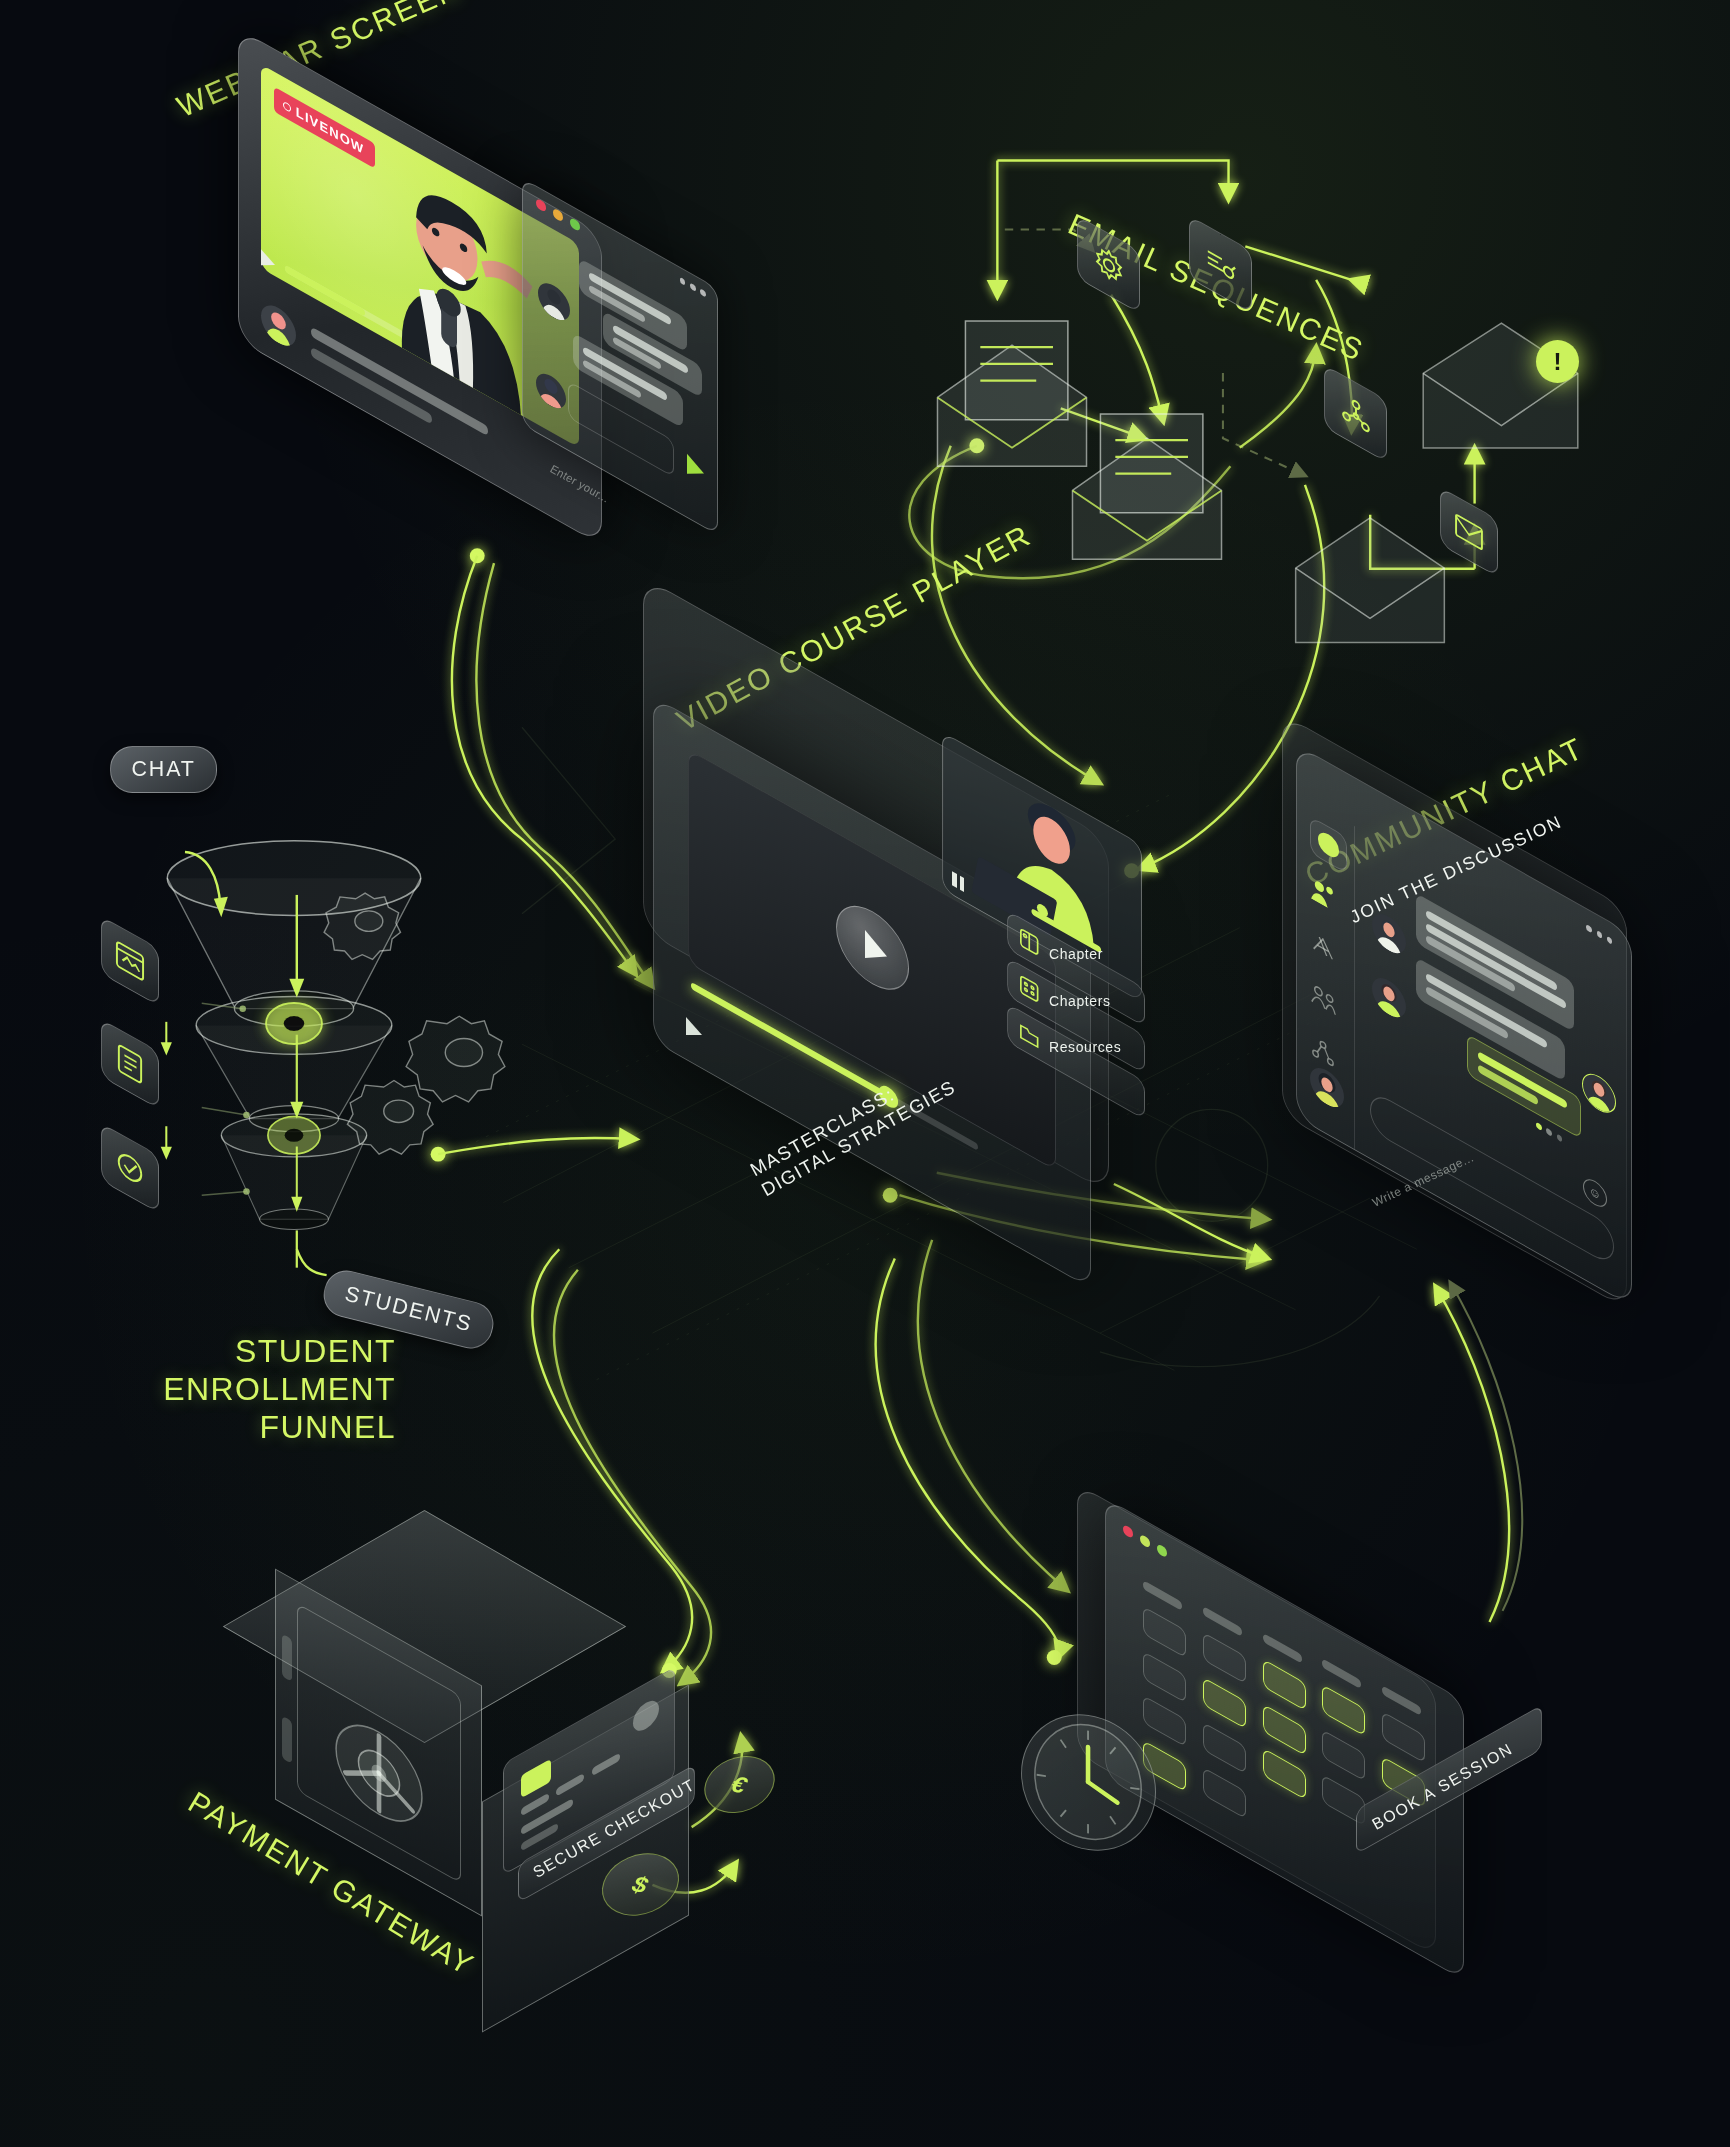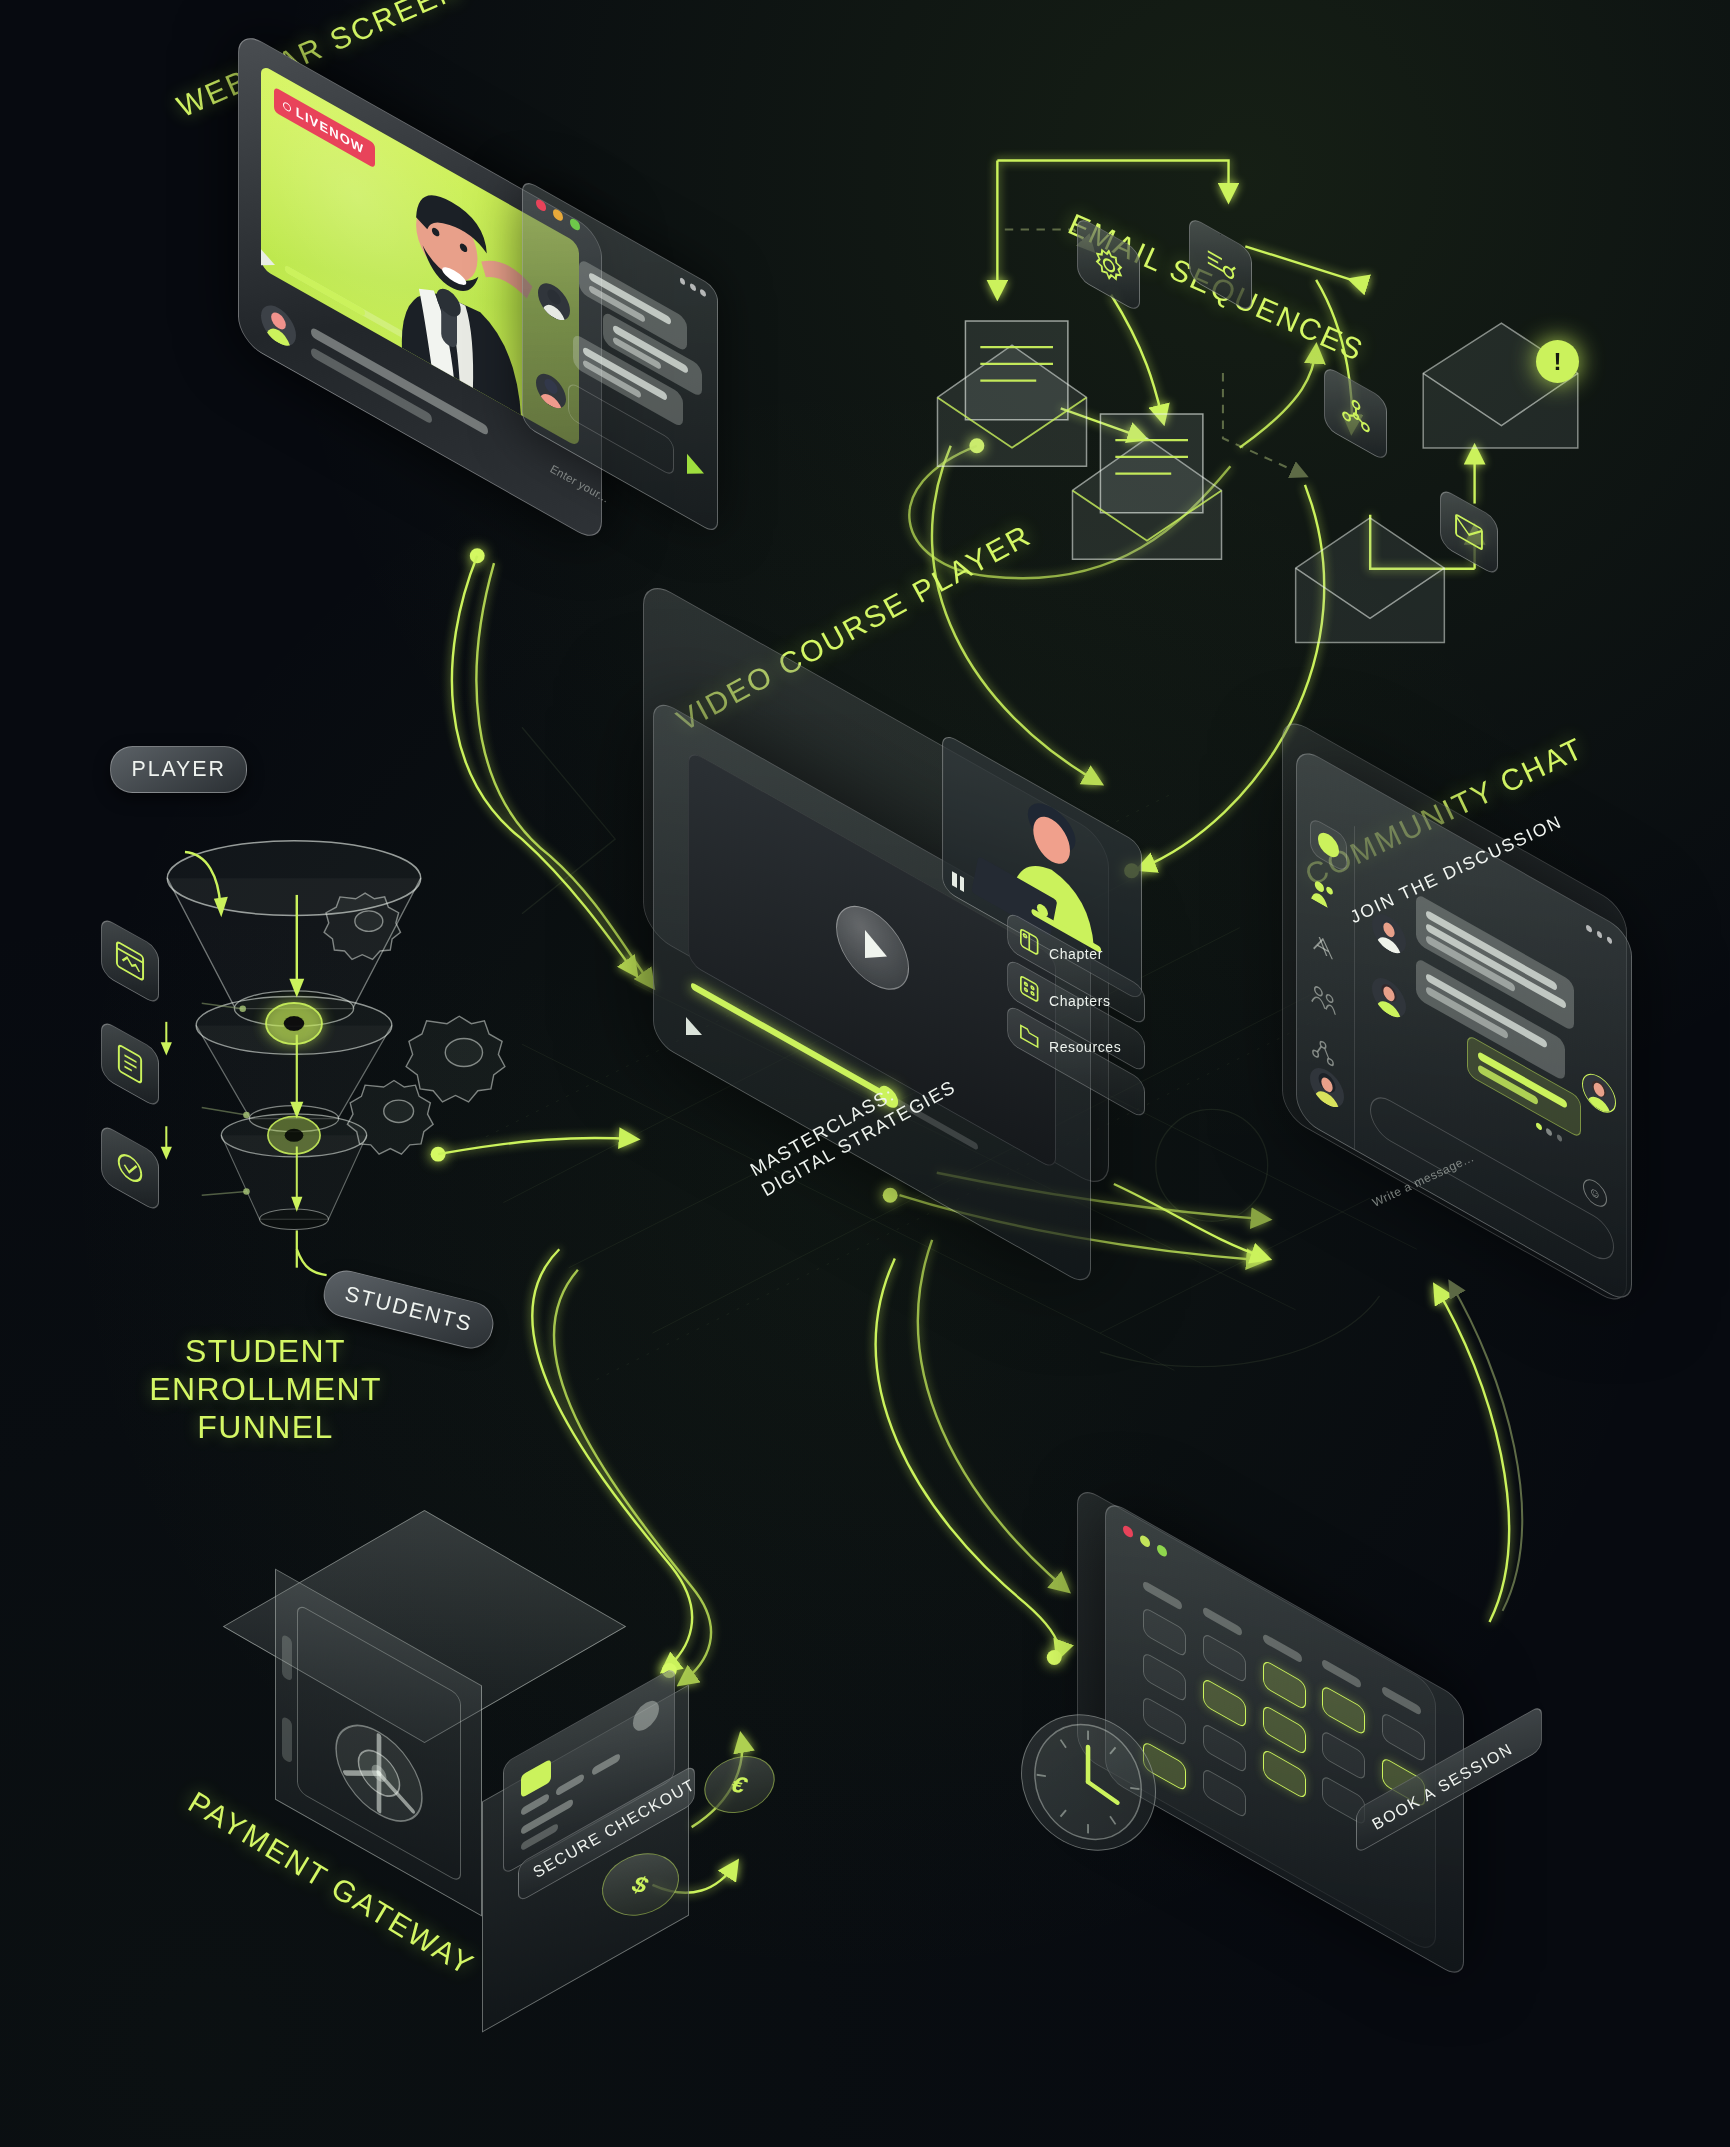--- a/index.html
+++ b/index.html
@@ -90,21 +90,21 @@
   .tile{
     position:absolute; border-radius:12px;
     background:linear-gradient(150deg, rgba(105,112,112,0.60), rgba(30,35,38,0.80));
     border:0.9px solid rgba(255,255,255,0.26);
     transform: matrix(1,0.565,0,1,0,0);
     display:flex; align-items:center; justify-content:center;
   }
   .tile svg{ stroke:#cbf25c; fill:none; stroke-width:2.1; }
 
   
-  #funnel-label{ left:135px; top:1333px; width:261px; }
+  #funnel-label{ left:135px; top:1333px; width:261px;text-align:right; }
   .pill{
     position:absolute; border-radius:22.4px; height:47px; padding:0 20.5px;
     background:linear-gradient(150deg,#5b6166,#2a2f33);
     border:0.9px solid rgba(255,255,255,0.30);
     display:flex; align-items:center; justify-content:center;
     color:#f0f4f0; font-size:21.4px; letter-spacing:1.9px;
     box-shadow:0 5.6px 15px rgba(0,0,0,0.55);
   }
 
   
@@ -506,21 +506,21 @@
     </svg>
   </div>
   <div class="tile" style="left:1440px;top:503px;width:58px;height:58px;">
     <svg width="30" height="24" viewBox="0 0 32 26">
       <rect x="2" y="2" width="28" height="22" rx="2"></rect>
         <path d="M2 4 L16 16 L30 4"></path>
     </svg>
   </div>
 
   <div class="pill" style="left:110px;top:746px;">
-    <span>PLAYER</span>
+    <span>CHAT</span>
   </div>
   <div class="pill" style="left:322px;top:1286px;transform:rotate(14deg);">
     <span>STUDENTS</span>
   </div>
 
   <svg class="abs" style="left:140px;top:839px;width:308px;height:438px;" viewBox="0 0 330 470">
 
     <ellipse cx="165" cy="42" rx="136" ry="40" fill="rgba(225,235,225,0.05)" stroke="rgba(235,242,235,0.62)" stroke-width="1.6"></ellipse>
     <path d="M29 42 L102 182 L228 182 L301 42" fill="rgba(225,235,225,0.045)" stroke="rgba(235,242,235,0.45)" stroke-width="1.4"></path>
     <ellipse cx="165" cy="182" rx="64" ry="19" fill="rgba(10,14,12,0.55)" stroke="rgba(235,242,235,0.55)" stroke-width="1.4"></ellipse>

